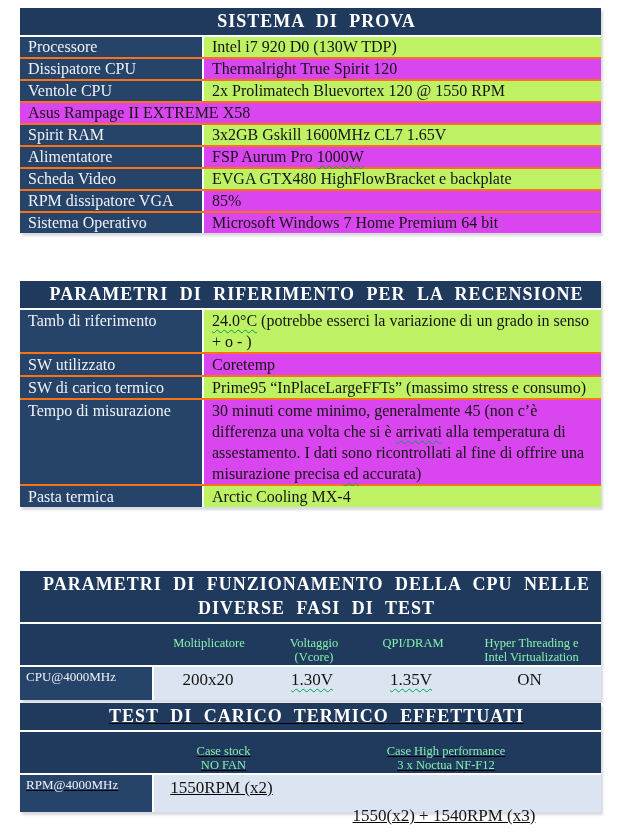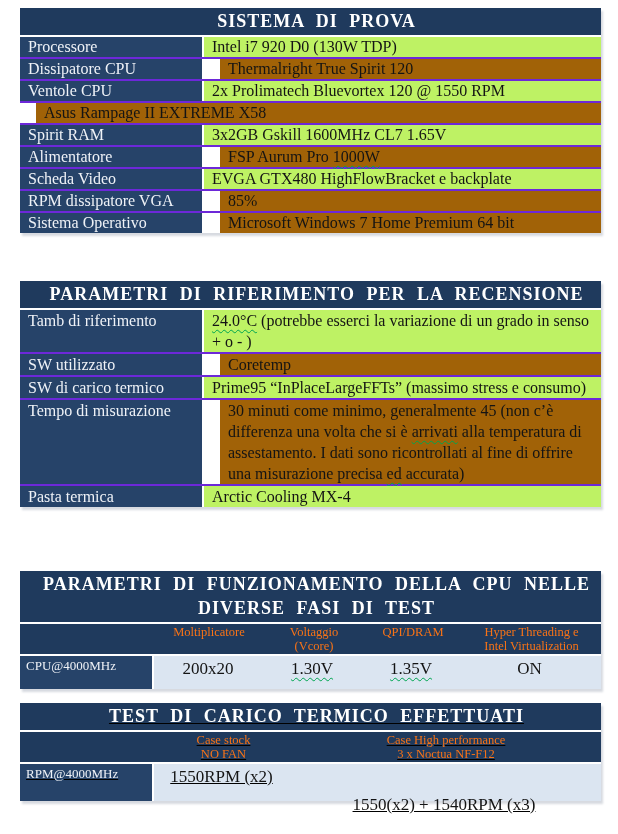--- a/index.html
+++ b/index.html
@@ -12,42 +12,42 @@
     position:absolute;left:20px;width:581px;
     box-shadow:2px 3px 2px rgba(140,150,165,0.35);
     background:#ffffff;
   }
   .title{
     background:#1f3a5d;color:#ffffff;font-weight:bold;text-align:center;
     font-size:18px;line-height:24px;letter-spacing:1px;word-spacing:6px;
     padding:1px 2px 2px 14px;border-bottom:2px solid #ffffff;
   }
   .title.two-line{white-space:pre-line;line-height:24px;}
-  .row{display:flex;border-bottom:2px solid #6d28d9;}
+  .row{display:flex;border-bottom:2px solid #f97316;}
   .row:last-child{border-bottom:none;}
   .lab{
     width:184px;box-sizing:border-box;flex:none;
     background:#264369;color:#eff2f7;font-size:16px;line-height:20px;
     padding:0 4px 0 8px;border-right:2px solid #ffffff;
   }
   .val{
     flex:1;font-size:16px;line-height:20px;color:#141414;
     padding:0 6px 0 8px;min-height:20px;
   }
   .t2 .lab,.t2 .val{line-height:21px;}
   .r-odd  .val{background:#bef264;}
-  .r-even .val{background:#a16207;margin-left:16px;}
+  .r-even .val{background:#d946ef;}
   
   .cheads{
     display:flex;background:#1f3a5d;border-bottom:2px solid #ffffff;
     align-items:flex-start;
   }
   .ch{
-    color:#f97316;font-size:12.5px;line-height:14px;text-align:center;
-    white-space:pre-line;padding:1px 0 1px 0;box-sizing:border-box;flex:none;
+    color:#86efac;font-size:12.5px;line-height:14px;text-align:center;
+    white-space:pre-line;padding:12px 0 1px 0;box-sizing:border-box;flex:none;
   }
   .drow{display:flex;}
   .dlab{
     width:134px;box-sizing:border-box;flex:none;background:#264369;
     color:#eff2f7;font-size:13px;line-height:15px;padding:2px 2px 0 6px;
     border-right:2px solid #ffffff;
   }
   .dvals{flex:1;display:flex;background:#dbe5f1;}
   .dv{
     font-size:17px;line-height:20px;color:#141414;text-align:center;

